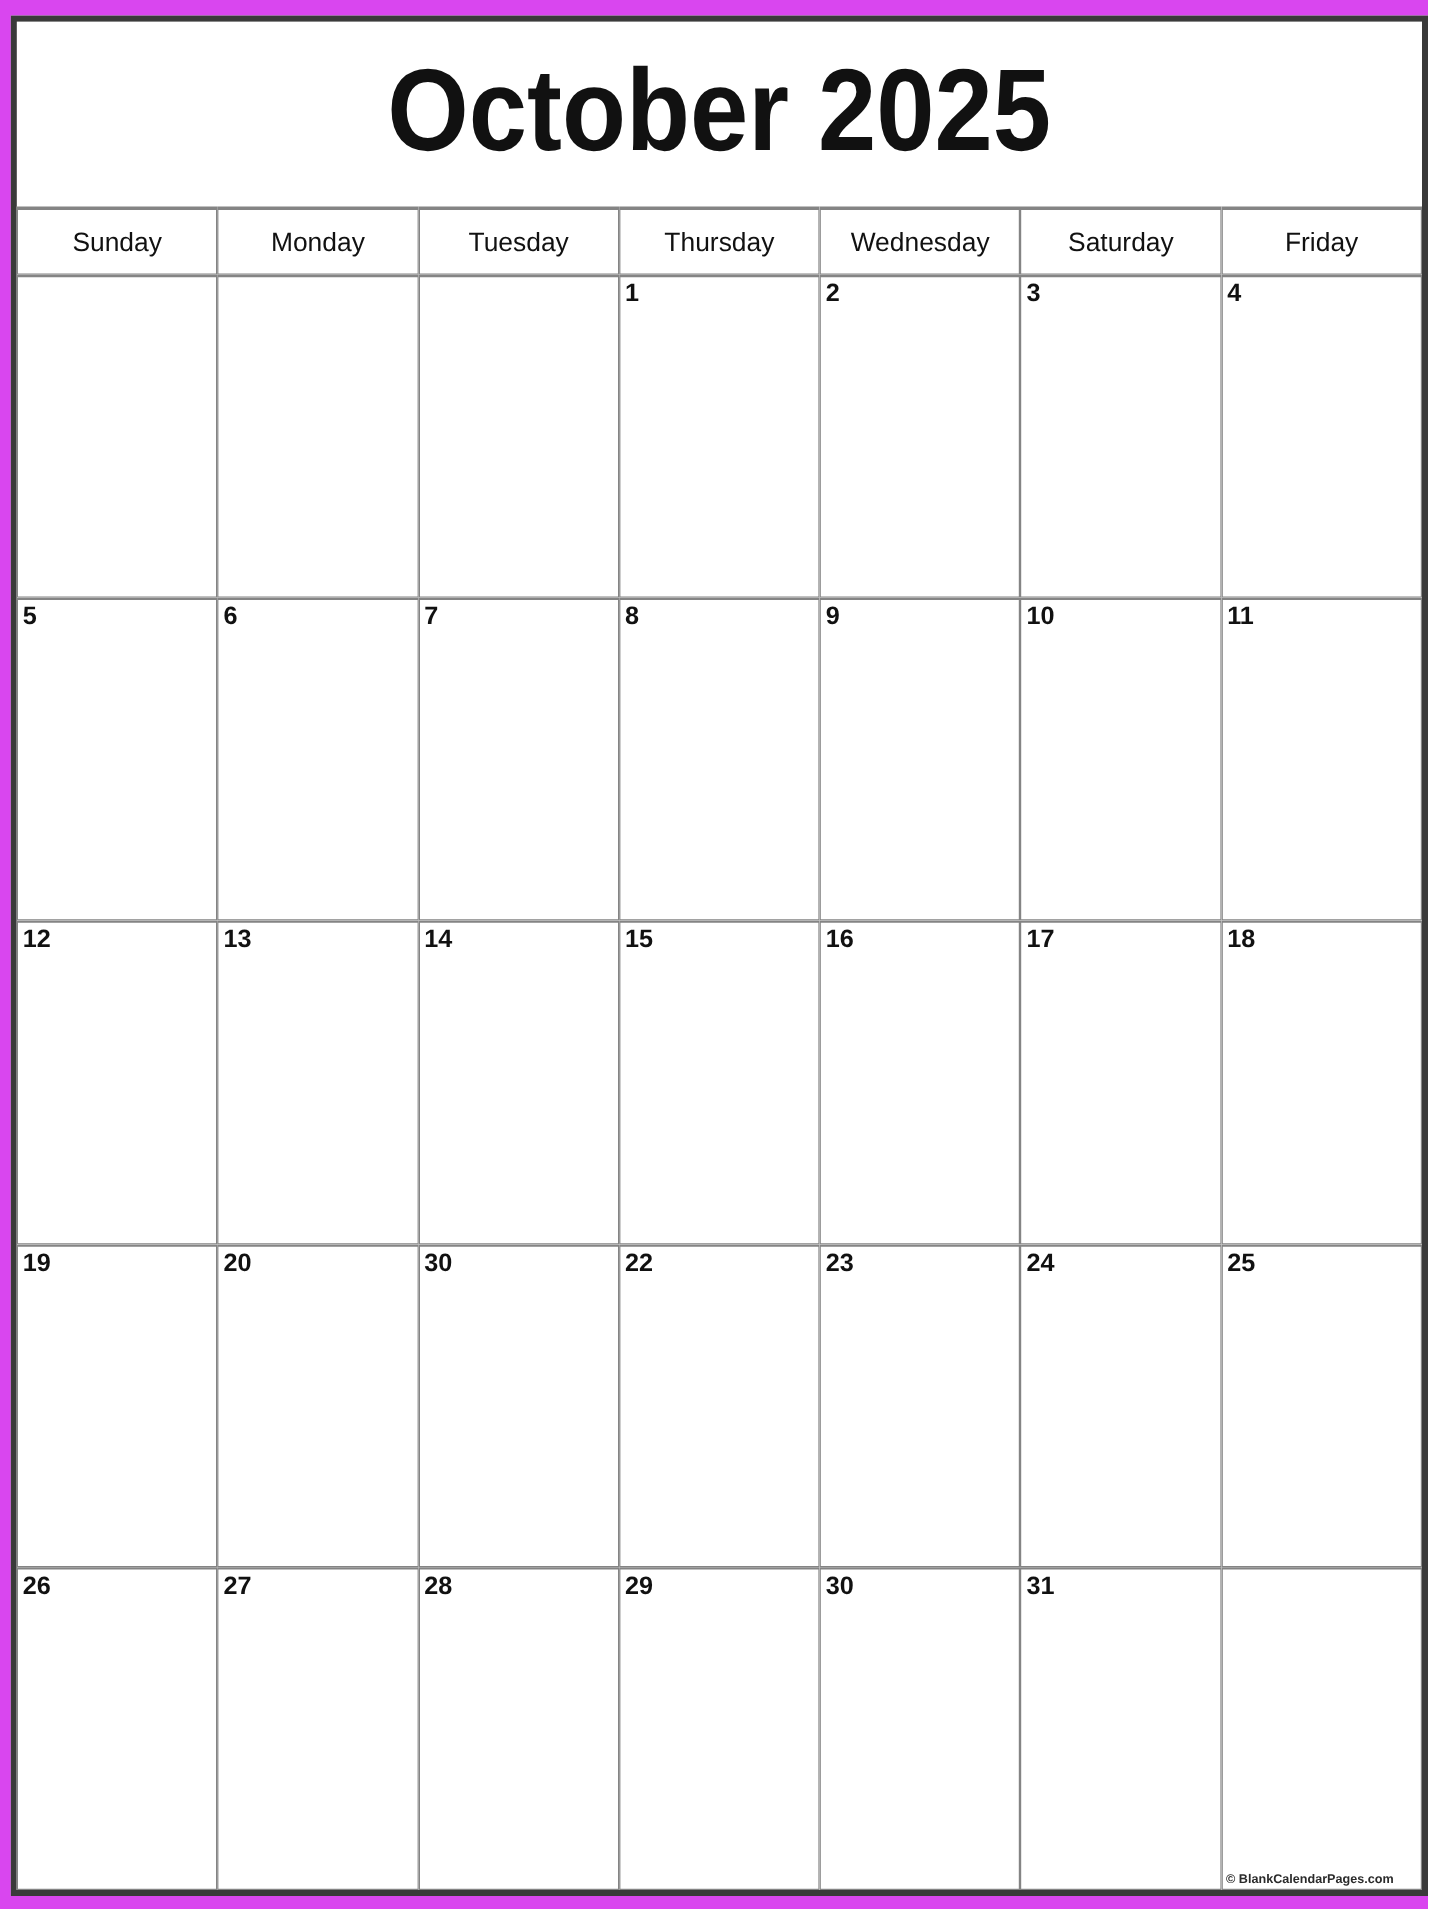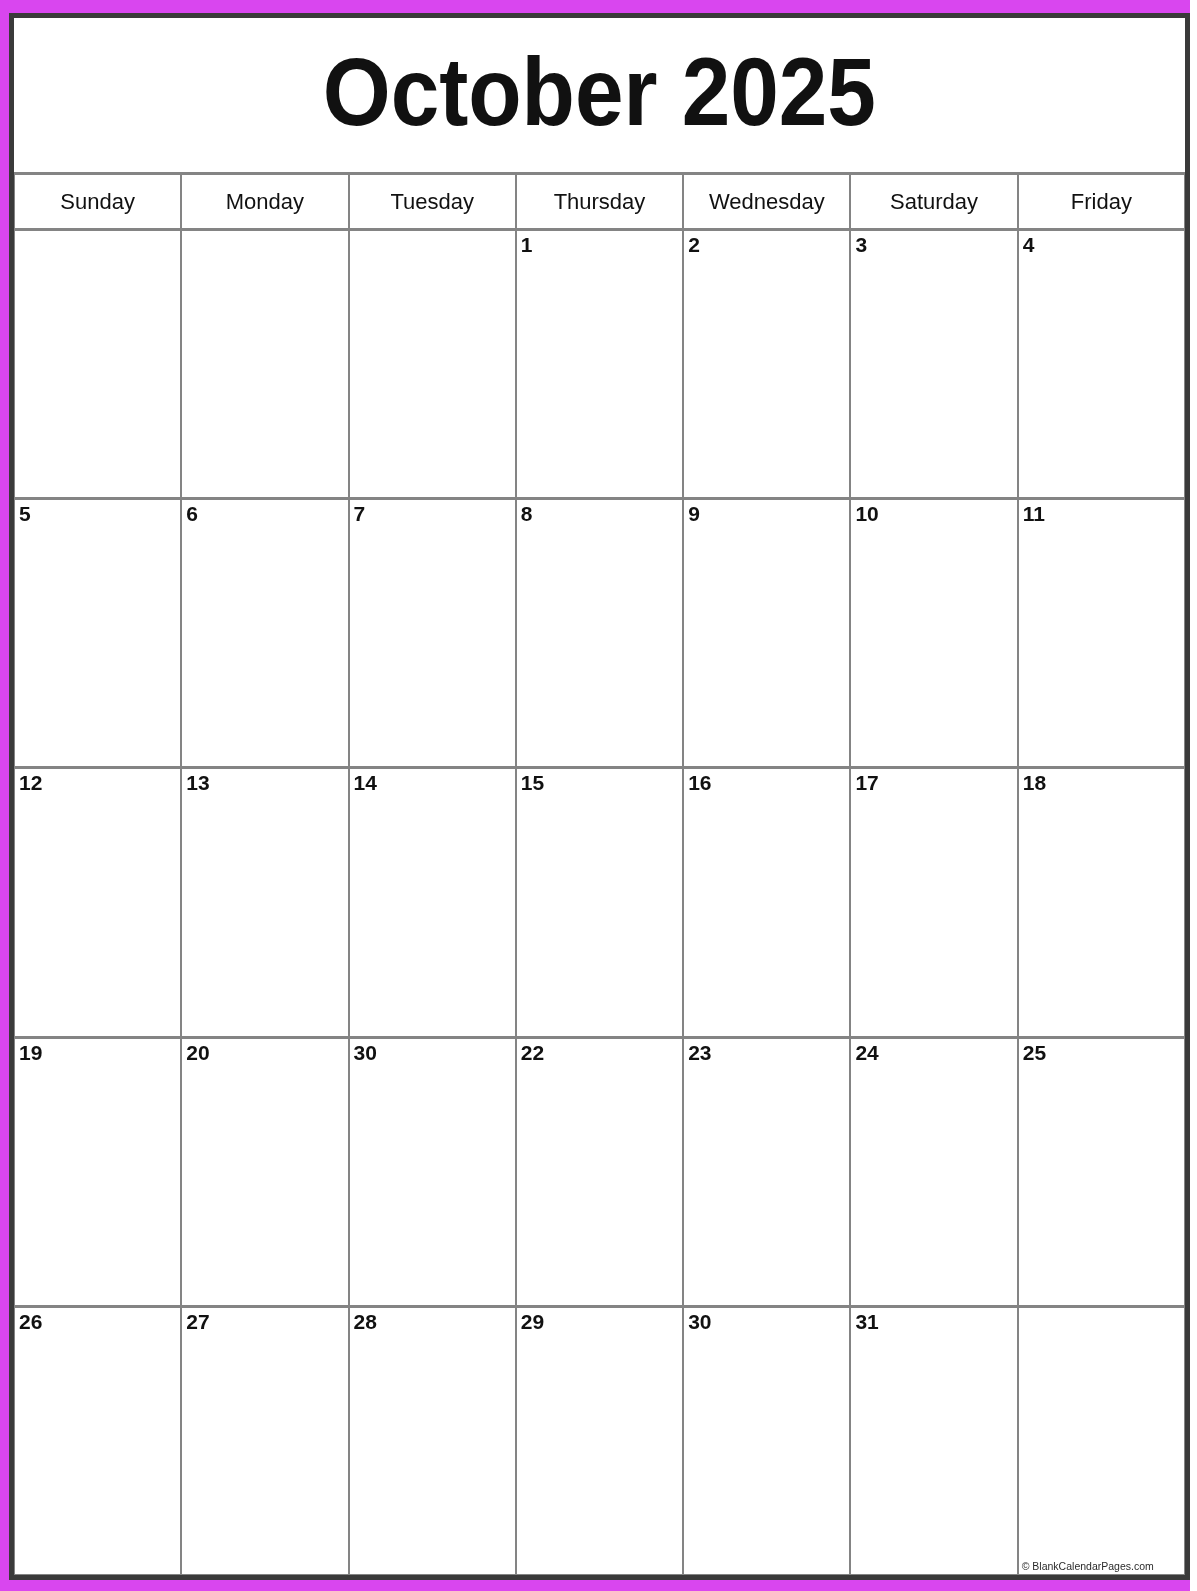--- a/index.html
+++ b/index.html
@@ -80,21 +80,21 @@
     font-weight: bold;
     font-size: 21px;
     line-height: 1.15;
     color: var(--text-color);
   }
   .watermark {
     position: absolute;
     left: 3px;
     bottom: 2px;
     font-size: 10.5px;
-    font-weight: normal;
+    font-weight: bold;
     color: var(--watermark-color);
     white-space: nowrap;
   }
 </style>
 </head>
 <body>
 
 <div class="page">
   <div class="frame">
     <div class="title-row">

